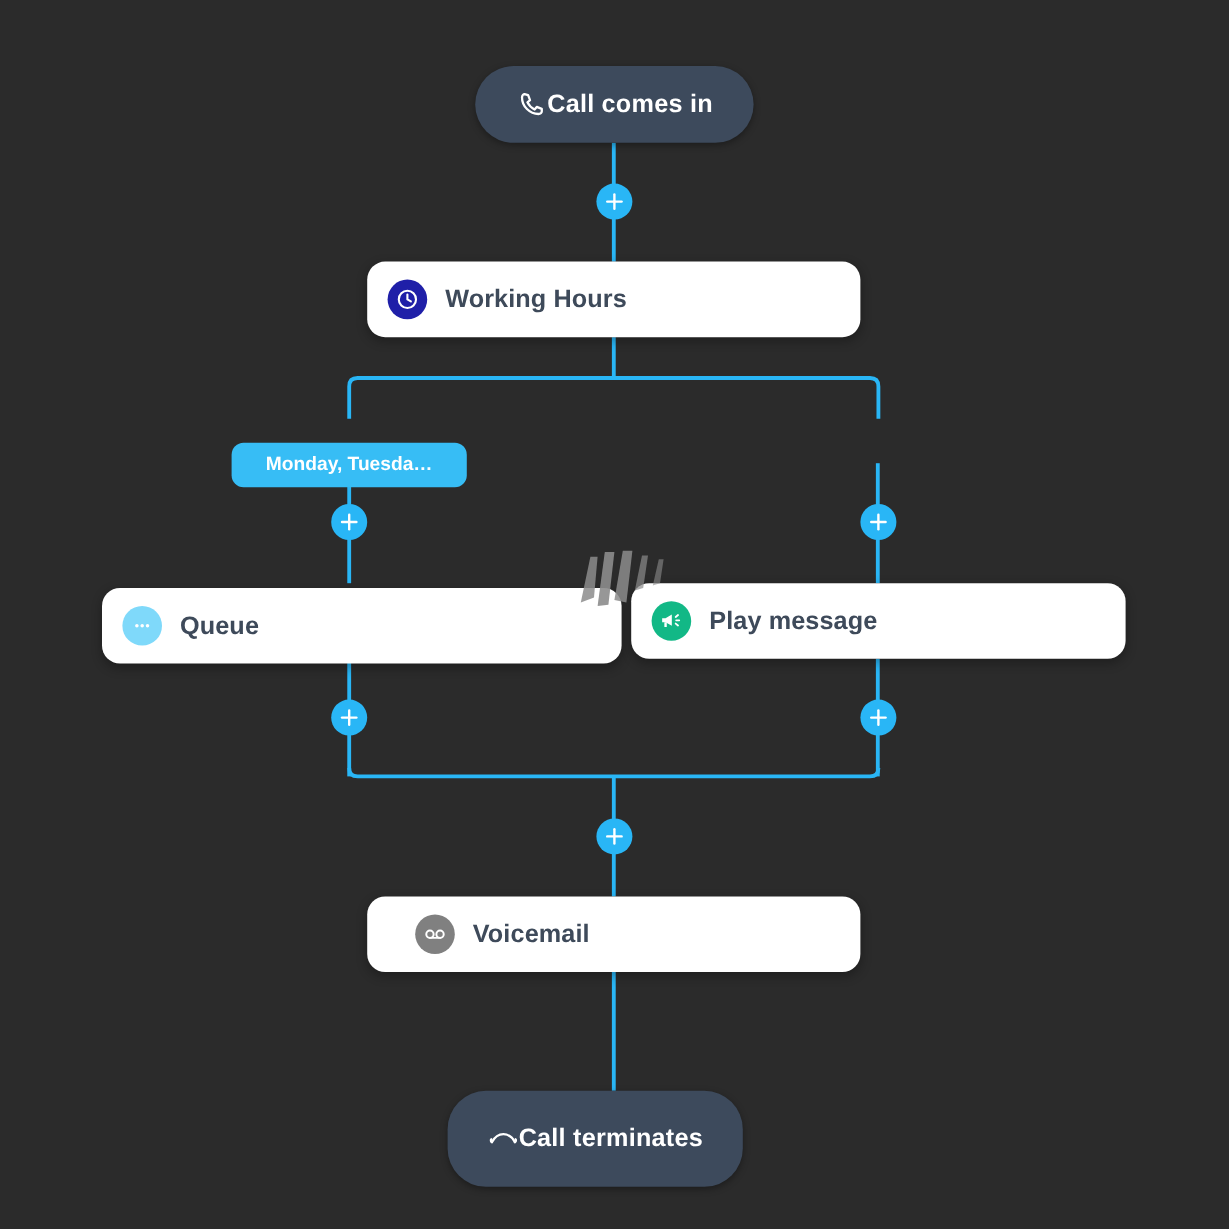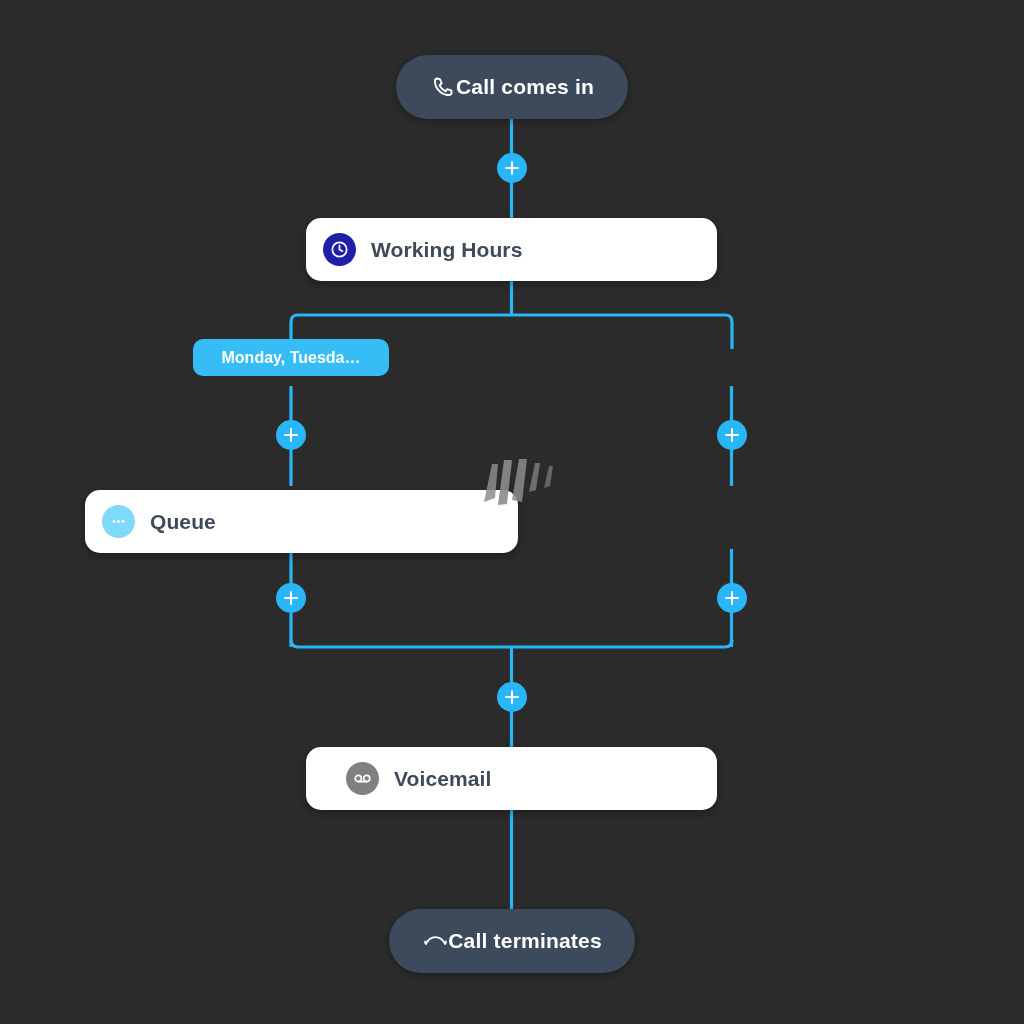--- a/index.html
+++ b/index.html
@@ -43,21 +43,21 @@
     box-shadow: 0 2px 6px rgba(0,0,0,.35);
   }
   .terminator .glyph {
     display: flex;
     align-items: center;
     justify-content: center;
     width: 26px;
     height: 26px;
   }
   #node-call-in  { left: 396px; top: 55px;  width: 232px; height: 64px; }
-  #node-call-out { left: 389px; top: 909px; width: 246px; height: 64px; }
+  #node-call-out { left: 373px; top: 909px; width: 246px; height: 80px; }
 
   
   .card {
     position: absolute;
     display: flex;
     align-items: center;
     background: #ffffff;
     border-radius: 15px;
     box-shadow: 0 3px 9px rgba(0,0,0,.30);
     padding-left: 17px;
@@ -94,21 +94,21 @@
     height: 37px;
     background: #37bdf5;
     border-radius: 10px;
     color: #ffffff;
     font-size: 16px;
     font-weight: bold;
     padding: 0 16px;
     box-sizing: border-box;
     white-space: nowrap;
   }
-  #branch-left  { left: 193px; top: 339px; width: 196px; }
+  #branch-left  { left: 193px; top: 369px; width: 196px; }
   #branch-right { left: 639px; top: 349px; width: 185px; }
 
   
   .plus-btn {
     position: absolute;
     width: 30px;
     height: 30px;
     border-radius: 50%;
     background: #29b6f6;
     display: flex;
@@ -198,20 +198,32 @@
     <span class="badge" style="background:#7fd9fa;">
       <svg width="19" height="19" viewBox="0 0 24 24" fill="#ffffff">
         <circle cx="6.4" cy="12" r="1.85"></circle>
         <circle cx="12" cy="12" r="1.85"></circle>
         <circle cx="17.6" cy="12" r="1.85"></circle>
       </svg>
     </span>
     <span class="card-label">Queue</span>
   </div>
 
+  <div class="card" id="node-play-message">
+    <span class="badge" style="background:#12b886;">
+      <svg width="21" height="21" viewBox="0 0 24 24" fill="none" stroke="#ffffff" stroke-width="1.8" stroke-linecap="round" stroke-linejoin="round">
+        <path d="M3.2 9.3 L3.2 13.2 L6.4 13.2 L12.4 16.6 L12.4 5.9 L6.4 9.3 Z" fill="#ffffff" stroke="none"></path>
+        <path d="M5.3 13.3 L5.3 17.6 L7.6 17.6 L7.6 13.3" fill="#ffffff" stroke="none"></path>
+        <path d="M16.1 8.1 L18.3 6.3"></path>
+        <path d="M16.6 11.4 L19.4 11.4"></path>
+        <path d="M16.1 14.5 L18.3 16.3"></path>
+      </svg>
+    </span>
+    <span class="card-label">Play message</span>
+  </div>
 
   <svg id="scribble" viewBox="0 0 82 48" fill="#8c8c8c">
     <path d="M2,44 L10,6 L16,6 L13,40 Z" opacity=".85"></path>
     <path d="M16,47 L22,2 L30,2 L25,46 Z" opacity=".9"></path>
     <path d="M30,42 L37,1 L45,1 L40,44 Z" opacity=".85"></path>
     <path d="M47,34 L53,5 L58,5 L54,32 Z" opacity=".7"></path>
     <path d="M62,30 L67,8 L71,8 L68,28 Z" opacity=".6"></path>
   </svg>
 
   <div class="plus-btn" style="left:276px; top:583px;"></div>

